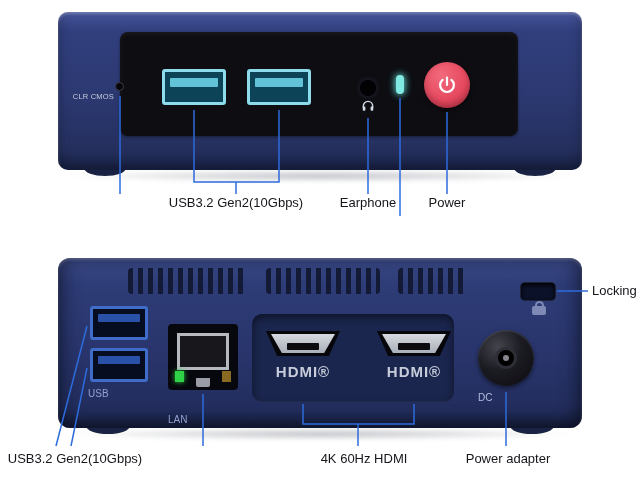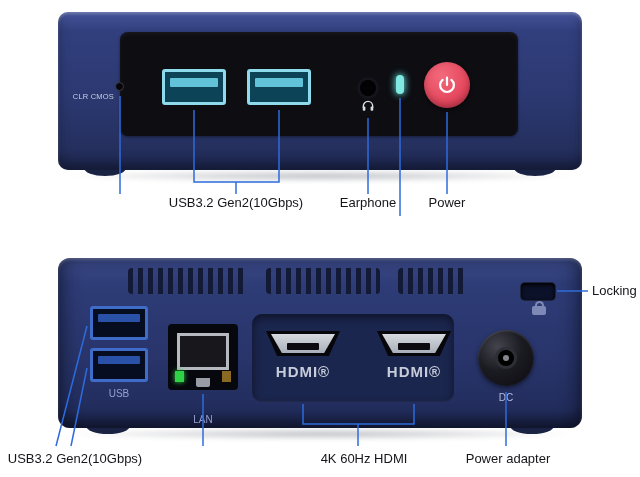--- a/index.html
+++ b/index.html
@@ -82,21 +82,21 @@
   .vent3 { left:398px; width:70px; }
 
   .usb-rear {
     position:absolute; left:90px; width:58px; height:34px; z-index:2; box-sizing:border-box;
     background:#070d20; border:3px solid var(--usb-rear-blue,#3f6cc8); border-radius:3px;
   }
   .usb-r1 { top:306px; } .usb-r2 { top:348px; }
   .usb-rear .tongue { position:absolute; left:5px; right:5px; top:5px; height:8px;
     background:#2a51a8; border-radius:1px; }
 
-  .device-text { position:absolute; z-index:3; font-size:10px; color:#93a0d0; text-align:center; }
+  .device-text { position:absolute; z-index:3; font-size:10px; color:#93a0d0; text-align:left; }
   .usb-text { left:88px; top:388px; width:62px; }
   .lan-text { left:168px; top:414px; width:70px; }
   .dc-text  { left:478px; top:392px; width:56px; color:#b6bede; }
 
   .lan { position:absolute; left:168px; top:324px; width:70px; height:66px; z-index:2;
     background:#07080d; border-radius:4px; }
   .lan-inner { position:absolute; left:9px; top:9px; right:9px; bottom:20px;
     background:#17171c; border:3px solid #b6b9c0; }
   .lan-led-g { position:absolute; left:7px; bottom:8px; width:9px; height:11px;
     background:#2fd147; box-shadow:0 0 5px #2fd147; }

